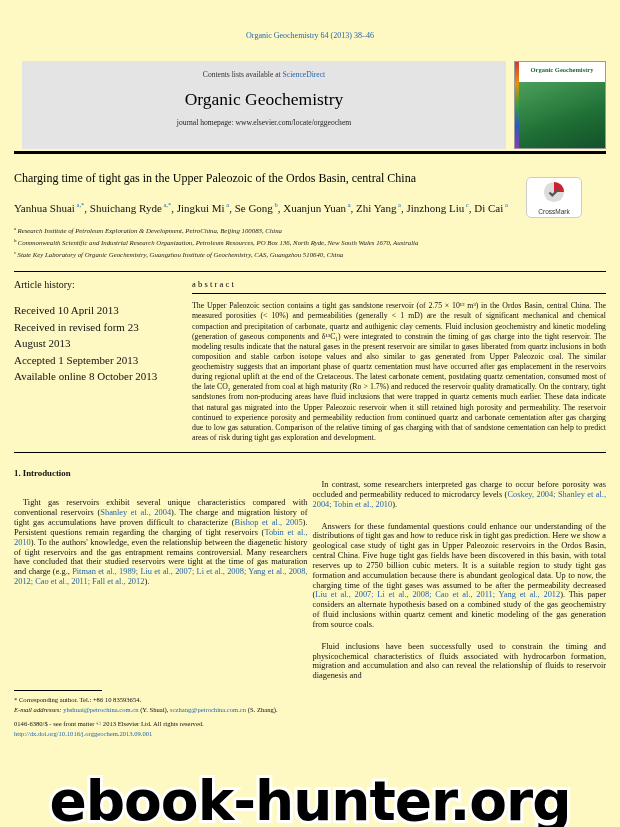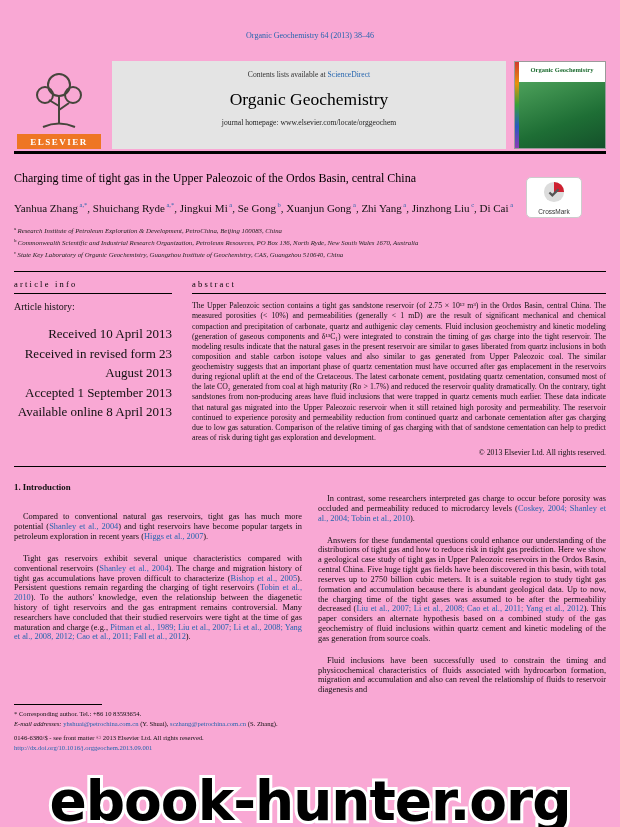--- a/index.html
+++ b/index.html
@@ -1,16 +1,16 @@
 <!DOCTYPE html>
 <html><head>
 <meta charset="utf-8">
 <style>
   html,body{margin:0;padding:0;background:#fff;}
-  .page{position:relative;width:620px;height:827px;background:#f9a8d4;overflow:hidden;
+  .page{position:relative;width:620px;height:827px;background:#fef9c3;overflow:hidden;
         font-family:"Liberation Serif","DejaVu Serif",serif;color:#111;}
   .link{color:#2565ae;}
   .journal-ref{text-align:center;padding-top:31px;font-size:8px;color:#2565ae;}
   .header-row{margin:21px 14px 0;display:flex;align-items:stretch;height:88px;}
   .elsevier-logo{width:90px;flex:none;display:flex;flex-direction:column;align-items:center;justify-content:flex-end;}
   .elsevier-band{width:84px;background:#ee7623;color:#fff;font-size:9px;font-weight:bold;text-align:center;
                  letter-spacing:1.5px;padding:2.5px 0;margin-top:2px;}
   .head-box{flex:1;margin:0 8px;background:#e4e4e4;text-align:center;padding-top:9px;}
   .contents-line{font-size:7.6px;color:#333;}
   .journal-title{font-size:17.5px;margin-top:10px;color:#000;}
@@ -29,57 +29,44 @@
   .cm-label{font-size:6.5px;color:#333;margin-top:1px;font-family:"Liberation Sans",sans-serif;}
   .authors{margin:15px 14px 0;font-size:11px;line-height:1.35;width:570px;}
   .authors sup{font-size:6.5px;color:#2565ae;}
   .affils{margin:9px 14px 0;font-size:6.8px;font-style:italic;line-height:1.55;color:#222;}
   .affils sup{font-size:5px;font-style:normal;}
   .ia{margin:11px 14px 0;border-top:1.4px solid #000;border-bottom:1.4px solid #000;display:flex;padding:7px 0 9px;}
   .ia-left{width:158px;margin-right:20px;flex:none;}
   .ia-right{flex:1;font-family:Liberation Serif, serif;}
   .ia-head{font-size:8.5px;letter-spacing:2.2px;border-bottom:0.8px solid #000;padding-bottom:4px;margin-bottom:7px;color:#000;}
   .hist-title{font-size:10px;margin-bottom:12px;}
-  .hist-item{font-size:13px;line-height:1.5;text-align:right;}
+  .hist-item{font-size:11px;line-height:1.5;}
   .abstract{font-size:7.8px;line-height:1.3;text-align:justify;}
   .abs-copy{font-size:7.8px;text-align:right;margin-top:5px;}
-  .body-cols{margin:15px 14px 0;display:flex;gap:16px;height:246px;overflow:hidden;}
+  .body-cols{margin:15px 14px 0;display:flex;gap:5px;height:246px;overflow:hidden;}
   .col{flex:1;display:flex;flex-direction:column;font-size:8.4px;line-height:1.17;text-align:justify;}
   .sec-title{font-weight:bold;font-size:8.8px;margin-bottom:8px;text-align:left;}
   .para.indent{text-indent:9px;margin-top:12px;}
   .cite{color:#2565ae;}
   .footnote{margin-top:auto;padding-top:4px;font-size:6.6px;line-height:1.45;text-align:left;overflow-wrap:break-word;}
   .fn-rule{width:88px;height:1px;background:#000;margin-bottom:4px;}
   .fn-email-label{font-style:italic;}
   .bottom-meta{margin:5px 14px 0;font-size:6.6px;line-height:1.5;}
   .watermark{position:absolute;left:0;width:620px;bottom:-2px;text-align:center;line-height:1;
              font-family:"DejaVu Sans","Liberation Sans",sans-serif;font-weight:bold;font-size:55px;
              color:#000;-webkit-text-stroke:6px #fff;paint-order:stroke fill;letter-spacing:-1px;}
 </style>
 </head>
 <body>
 
 <div class="page">
 
   <div class="journal-ref">Organic Geochemistry 64 (2013) 38–46</div>
 
   <div class="header-row">
-    <div class="elsevier-logo">
-      <svg width="56" height="62" viewBox="0 0 56 62">
-        <g stroke="#45453b" fill="none" stroke-width="2">
-          <circle cx="28" cy="15" r="11"></circle>
-          <circle cx="14" cy="25" r="8"></circle>
-          <circle cx="42" cy="25" r="8"></circle>
-          <path d="M28 26 V 54"></path>
-          <path d="M28 36 L 18 30 M28 40 L 38 33"></path>
-          <path d="M12 57 Q 28 50 44 57"></path>
-        </g>
-      </svg>
-      <div class="elsevier-band">ELSEVIER</div>
-    </div>
     <div class="head-box">
       <div class="contents-line">
         <span>Contents lists available at </span><span class="link">ScienceDirect</span>
       </div>
       <div class="journal-title">Organic Geochemistry</div>
       <div class="homepage-line">
         <span>journal homepage: </span><span>www.elsevier.com/locate/orggeochem</span>
       </div>
     </div>
     <div class="cover-thumb">
@@ -95,51 +82,48 @@
     <div class="crossmark">
       <svg width="22" height="22" viewBox="0 0 24 24">
         <circle cx="12" cy="12" r="11" fill="#dcdcdc"></circle>
         <path d="M12 1 A 11 11 0 0 1 23 12 L 12 12 Z" fill="#cf2030"></path>
         <path d="M7 12.5 l3.2 3.2 L17 9" stroke="#555" stroke-width="2.4" fill="none"></path>
       </svg>
       <div class="cm-label">CrossMark</div>
     </div>
   </div>
 
-  <div class="authors"><span>Yanhua Zhang</span><sup> a,*</sup>, <span>Shuichang Ryde</span><sup> a,*</sup>, <span>Jingkui Mi</span><sup> a</sup>, <span>Se Gong</span><sup> b</sup>, <span>Xuanjun Gong</span><sup> a</sup>, <span>Zhi Yang</span><sup> a</sup>, <span>Jinzhong Liu</span><sup> c</sup>, <span>Di Cai</span><sup> a</sup></div>
+  <div class="authors"><span>Yanhua Shuai</span><sup> a,*</sup>, <span>Shuichang Ryde</span><sup> a,*</sup>, <span>Jingkui Mi</span><sup> a</sup>, <span>Se Gong</span><sup> b</sup>, <span>Xuanjun Yuan</span><sup> a</sup>, <span>Zhi Yang</span><sup> a</sup>, <span>Jinzhong Liu</span><sup> c</sup>, <span>Di Cai</span><sup> a</sup></div>
 
   <div class="affils">
       <div><sup>a </sup>Research Institute of Petroleum Exploration &amp; Development, PetroChina, Beijing 100083, China</div>
       <div><sup>b </sup>Commonwealth Scientific and Industrial Research Organization, Petroleum Resources, PO Box 136, North Ryde, New South Wales 1670, Australia</div>
       <div><sup>c </sup>State Key Laboratory of Organic Geochemistry, Guangzhou Institute of Geochemistry, CAS, Guangzhou 510640, China</div>
     </div>
 
   <div class="ia">
     <div class="ia-left">
-      <div class="ia-head">article info</div>
       <div class="hist-title">Article history:</div>
       <div>
           <div class="hist-item">Received 10 April 2013</div>
           <div class="hist-item">Received in revised form 23 August 2013</div>
           <div class="hist-item">Accepted 1 September 2013</div>
-          <div class="hist-item">Available online 8 April 2013</div>
+          <div class="hist-item">Available online 8 October 2013</div>
         </div>
     </div>
     <div class="ia-right">
       <div class="ia-head">abstract</div>
       <div class="abstract">The Upper Paleozoic section contains a tight gas sandstone reservoir (of 2.75 × 10¹² m³) in the Ordos Basin, central China. The measured porosities (&lt; 10%) and permeabilities (generally &lt; 1 mD) are the result of significant mechanical and chemical compaction and precipitation of carbonate, quartz and authigenic clay cements. Fluid inclusion geochemistry and kinetic modeling (generation of gaseous components and δ¹³C₁) were integrated to constrain the timing of gas charge into the tight reservoir. The modeling results indicate that the natural gases in the present reservoir are similar to gases liberated from quartz inclusions in both composition and stable carbon isotope values and also similar to gas generated from Upper Paleozoic coal. The similar geochemistry suggests that an important phase of quartz cementation must have occurred after gas emplacement in the reservoirs during regional uplift at the end of the Cretaceous. The latest carbonate cement, postdating quartz cementation, consumed most of the late CO₂ generated from coal at high maturity (Ro &gt; 1.7%) and reduced the reservoir quality dramatically. On the contrary, tight sandstones from non-producing areas have fluid inclusions that were trapped in quartz cements much earlier. These data indicate that natural gas migrated into the Upper Paleozoic reservoir when it still retained high porosity and permeability. The reservoir continued to experience porosity and permeability reduction from continued quartz and carbonate cementation after gas charging due to low gas saturation. Comparison of the relative timing of gas charging with that of sandstone cementation can help to predict areas of risk during tight gas exploration and development.</div>
-      <div class="abs-copy">© 2013 Elsevier Ltd. All rights reserved.</div>
     </div>
   </div>
 
   <div class="body-cols">
     <div class="col">
       <div class="sec-title">1. Introduction</div>
       <div>
-          <div class="para indent">Compared to conventional natural gas reservoirs, tight gas has much more potential (<span class="cite">Shanley et al., 2004</span>) and tight reservoirs have become popular targets in petroleum exploration in recent years (<span class="cite">Higgs et al., 2007</span>).</div>
           <div class="para indent">Tight gas reservoirs exhibit several unique characteristics compared with conventional reservoirs (<span class="cite">Shanley et al., 2004</span>). The charge and migration history of tight gas accumulations have proven difficult to characterize (<span class="cite">Bishop et al., 2005</span>). Persistent questions remain regarding the charging of tight reservoirs (<span class="cite">Tobin et al., 2010</span>). To the authors' knowledge, even the relationship between the diagenetic history of tight reservoirs and the gas entrapment remains controversial. Many researchers have concluded that their studied reservoirs were tight at the time of gas maturation and charge (e.g., <span class="cite">Pitman et al., 1989; Liu et al., 2007; Li et al., 2008; Yang et al., 2008, 2012; Cao et al., 2011; Fall et al., 2012</span>).</div>
         </div>
       <div class="footnote">
         <div class="fn-rule"></div>
         <div>* Corresponding author. Tel.: +86 10 83593654.</div>
         <div><span class="fn-email-label">E-mail addresses: </span><span><span class="cite">yhshuai@petrochina.com.cn</span> (Y. Shuai), <span class="cite">sczhang@petrochina.com.cn</span> (S. Zhang).</span></div>
       </div>
     </div>
     <div class="col">
       <div>

